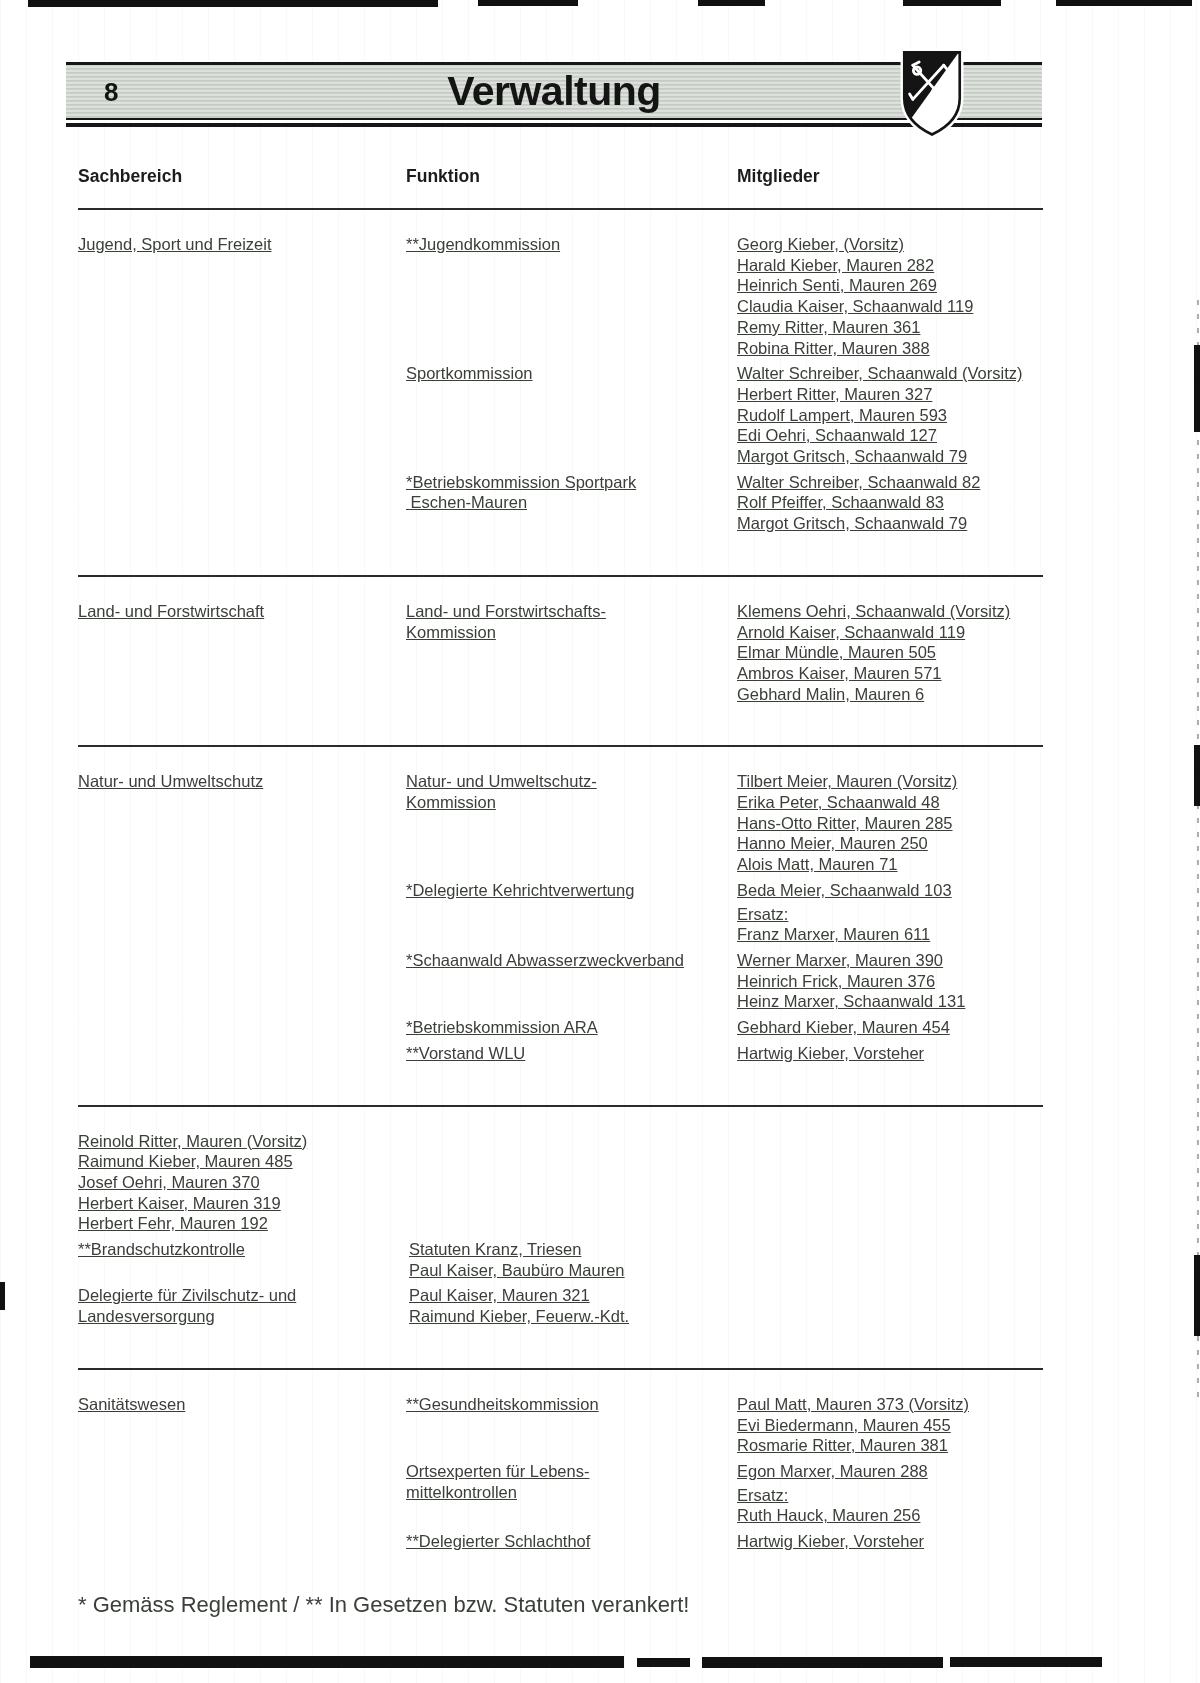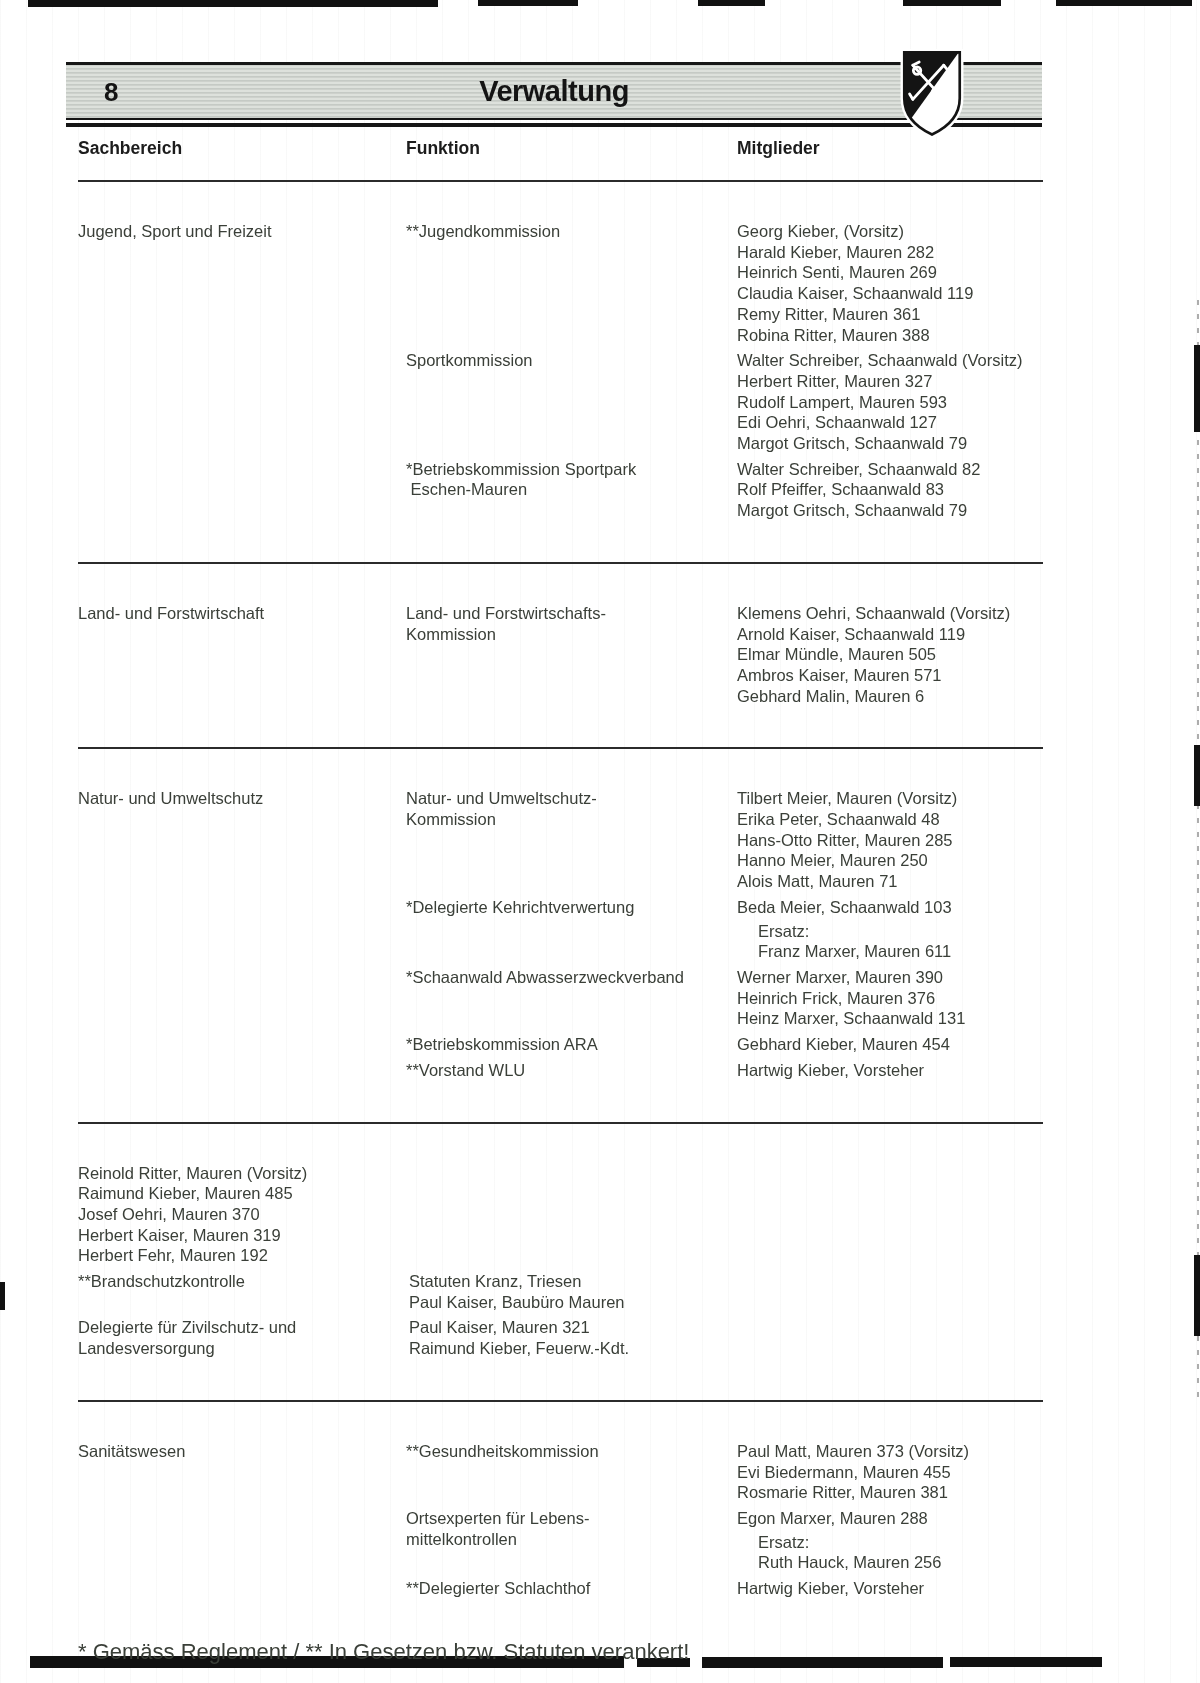--- a/index.html
+++ b/index.html
@@ -26,41 +26,41 @@
       repeating-linear-gradient(180deg,#cdd1cc 0 1px,#dde1dc 1px 3px,#c5cac5 3px 4px);
     display:flex;align-items:center;
   }
   .band-subrule{height:4px;background:#161616;margin-top:3px;}
   .page-number{
     position:absolute;left:38px;top:50%;transform:translateY(-50%);
     font-size:26px;font-weight:700;color:#141414;
   }
   .band-title{
     width:100%;text-align:center;
-    font-size:29px;font-weight:700;color:#141414;letter-spacing:-0.5px;
+    font-size:41px;font-weight:700;color:#141414;letter-spacing:-0.5px;
   }
   .shield{position:absolute;right:78px;top:-13px;width:64px;height:90px;}
   
   .content{position:absolute;left:78px;top:130px;width:965px;}
   .table-head{
     display:grid;grid-template-columns:328px 331px 1fr;
-    margin-top:8px;margin-bottom:21px;
+    margin-top:36px;margin-bottom:21px;
     font-weight:700;font-size:17.5px;color:#1c1c1c;
   }
   .section{
     display:grid;grid-template-columns:328px 1fr;
     border-top:2.5px solid #2b2b2b;
-    padding-top:39px;padding-bottom:41px;
+    padding-top:24px;padding-bottom:41px;text-decoration:underline;
   }
   .section.last{padding-bottom:0;}
   .cell-sachbereich{font-size:16.5px;line-height:20.7px;}
   .entry{display:grid;grid-template-columns:331px 1fr;}
   .entry + .entry{margin-top:5px;}
   .fn-line,.member-line{font-size:16.5px;line-height:20.7px;white-space:pre;}
-  .member-group + .member-group{margin-top:3px;margin-left:21px;}
+  .member-group + .member-group{margin-top:3px;}
   .footnote{margin-top:40px;font-size:22px;color:#3a3f38;}
 </style>
 </head>
 <body>
 
 <div class="page">
 
   <div class="scan-seg" style="left:28px;top:0;width:410px;height:7px;"></div>
   <div class="scan-seg" style="left:478px;top:0;width:100px;height:6px;"></div>
   <div class="scan-seg" style="left:698px;top:0;width:67px;height:6px;"></div>

